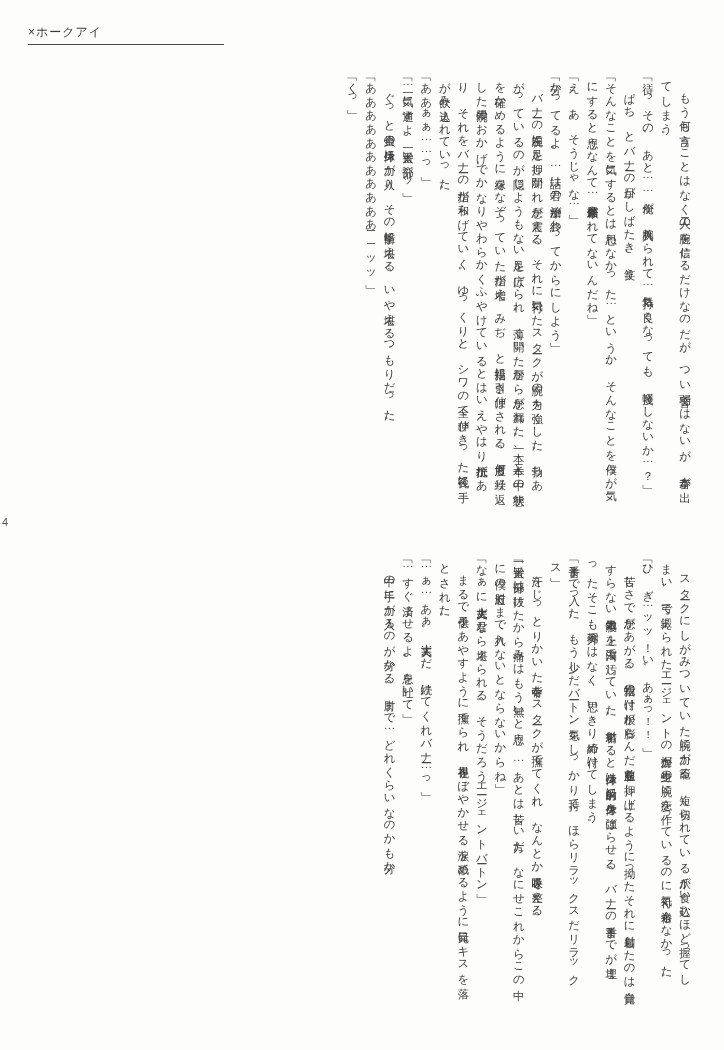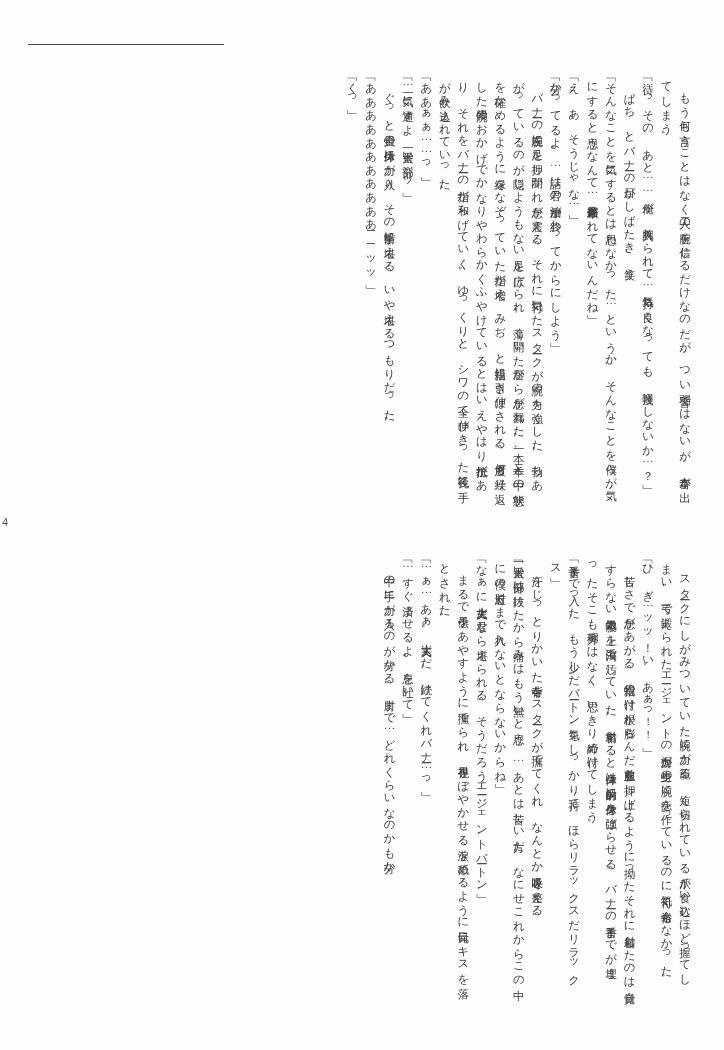--- a/index.html
+++ b/index.html
@@ -90,20 +90,21 @@
   .vtext p.noindent {
     text-indent: 0;
   }
 </style>
 </head>
 <body>
 
 <div class="page">
 
   <div class="header">
+    <div class="header-title">×ホークアイ</div>
     <div class="header-rule"></div>
   </div>
 
   <div class="folio">4</div>
 
   <div class="vtext" id="block-upper"><p>もう何も言うことはなく二人の腕を信じるだけなのだが、つい弱音ではないが、本音が出てしまう。</p><p class="noindent">「待…っその、あと……俺が、腕入れられて…気持ち良くなっても、軽蔑…しないか…？」</p><p>ぱち、とバナーの目がしばたき、笑う。</p><p class="noindent">「そんなことを気にするとは思わなかった…というか、そんなことを僕らが気にすると思うなんて…案外信頼されてないんだね」</p><p class="noindent">「え、あ、そうじゃな…」</p><p class="noindent">「分かってるよ。…話は君の治療が終わってからにしよう」</p><p>バナーの左腕に足を押し開かれ息が震える。それに気付いたスタークが腕の力を強くした。勃ちあがっているのが隠しようもない足を広げられ、薄く開いた唇から息が漏れた。一本、二本と中の状態を確かめるように縁をなぞっていた指が増え、みぢ、と親指に引き伸ばされる。何度も繰り返した浣腸のおかげでかなりやわらかくふやけているとはいえやはり抵抗があり、それをバナーの指が和らげていく。ゆっくりと、シワの全て伸びきった後孔に手が飲み込まれていった。</p><p class="noindent">「ああぁぁ……っ」</p><p class="noindent">「…一気に通すよ、一番太い部分…ッ」</p><p>ぐっと全員の身体に力が入り、その衝撃に堪える、いや堪えるつもりだった。</p><p class="noindent">「あああああああああああ──ッッ」</p><p class="noindent">「くっ」</p></div>
 
   <div class="vtext" id="block-lower"><p>スタークにしがみついていた腕に力が籠る。短く切られている爪が食い込むほど握ってしまい、弓で鍛えられたエージェントの握力が生身の腕に痣を作っているのに気付く余裕もなかった。</p><p class="noindent">「ひ、ぎ…ッッ！い、あぁっ!!」</p><p>苦しさで息があがる。親指の付け根が膨らんだ前立腺を押し上げるように拗ったそれに射精したのは自覚すらない本気腹の上を白濁で汚していた。射精すると身体は反射的に身体を強ばらせる。バナーの手首までが埋まったそこも例外ではなく、思いきり締め付けてしまう。</p><p class="noindent">「手首まで入った、もう少しだバートン気をしっかり持て。ほらリラックスだリラックス」</p><p>汗をじっとりかいた背中をスタークが撫でてくれ、なんとか呼吸を整える。</p><p class="noindent">「一番太い部分は抜けたから痛みはもう無いと思う、…あとは苦しい方だ。なにせこれからこの中に僕の肘近くまで入れないとならないからね」</p><p class="noindent">「なぁに大丈夫だ君なら堪えられる。そうだろうエージェントバートン」</p><p>まるで子供をあやすように撫でられ、視界をぼやかせる涙を舐めるように目元にキスを落とされた。</p><p class="noindent">「…ぁ…あぁ。大丈夫…だ、続けてくれバナー…っ」</p><p class="noindent">「…すぐ済ませるよ。息を吐いて」</p><p>中の手に力が入るのが分かる。肘まで…どれくらいなのかも分か</p></div>
 
 </div>

